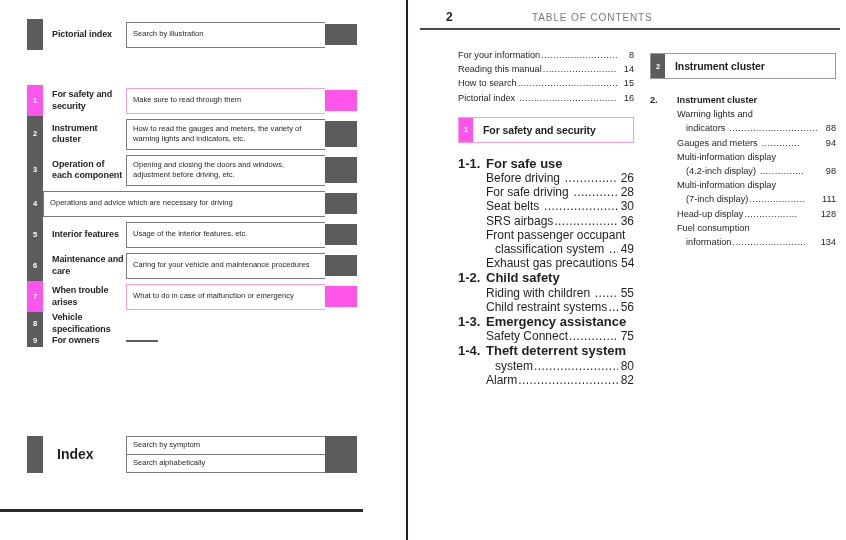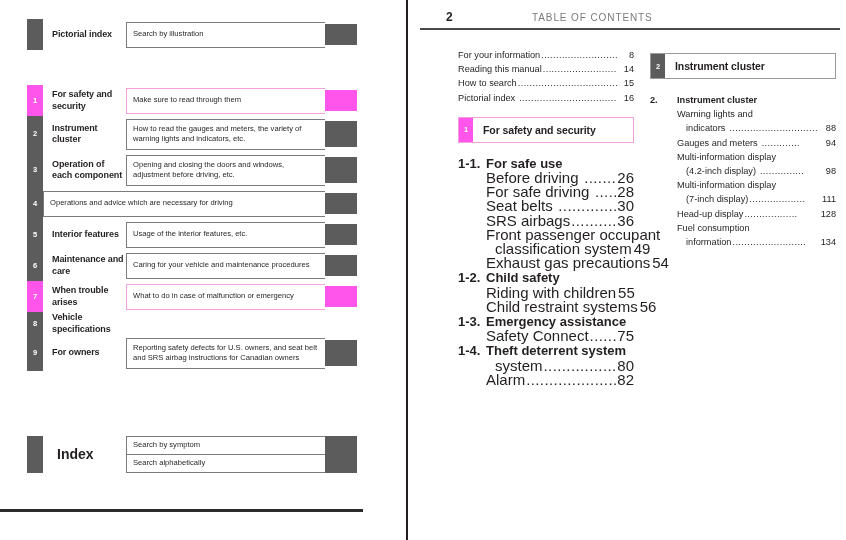--- a/index.html
+++ b/index.html
@@ -305,21 +305,21 @@
   .sub-head .num {
     flex: 0 0 28px;
     width: 28px;
   }
   .sub-head .txt {
     flex: 1 1 auto;
   }
 
   .entry {
     margin-left: 28px;
-    font-size: 15px;
+    font-size: 12px;
     line-height: 14.2px;
   }
   .entry-row {
     display: flex;
     align-items: flex-end;
     white-space: nowrap;
   }
   .entry-row.wrap2 {
     margin-left: 9px;
   }
@@ -439,21 +439,20 @@
 
     <div class="nav-row">
       <div class="tab-chip">8</div>
       <div class="tab-title">Vehicle specifications</div>
     </div>
 
     <div class="nav-row">
       <div class="tab-chip">9</div>
       <div class="tab-title">For owners</div>
       <div class="desc-wrap">
-        <div class="desc-box">Reporting safety defects for U.S. owners, and seat belt and SRS airbag instructions for Canadian owners</div>
         <div class="end-block"></div>
       </div>
     </div>
 
   </div>
 
   <div class="index-block">
     <div class="index-chip"></div>
     <div class="index-title">Index</div>
     <div class="index-rows">

